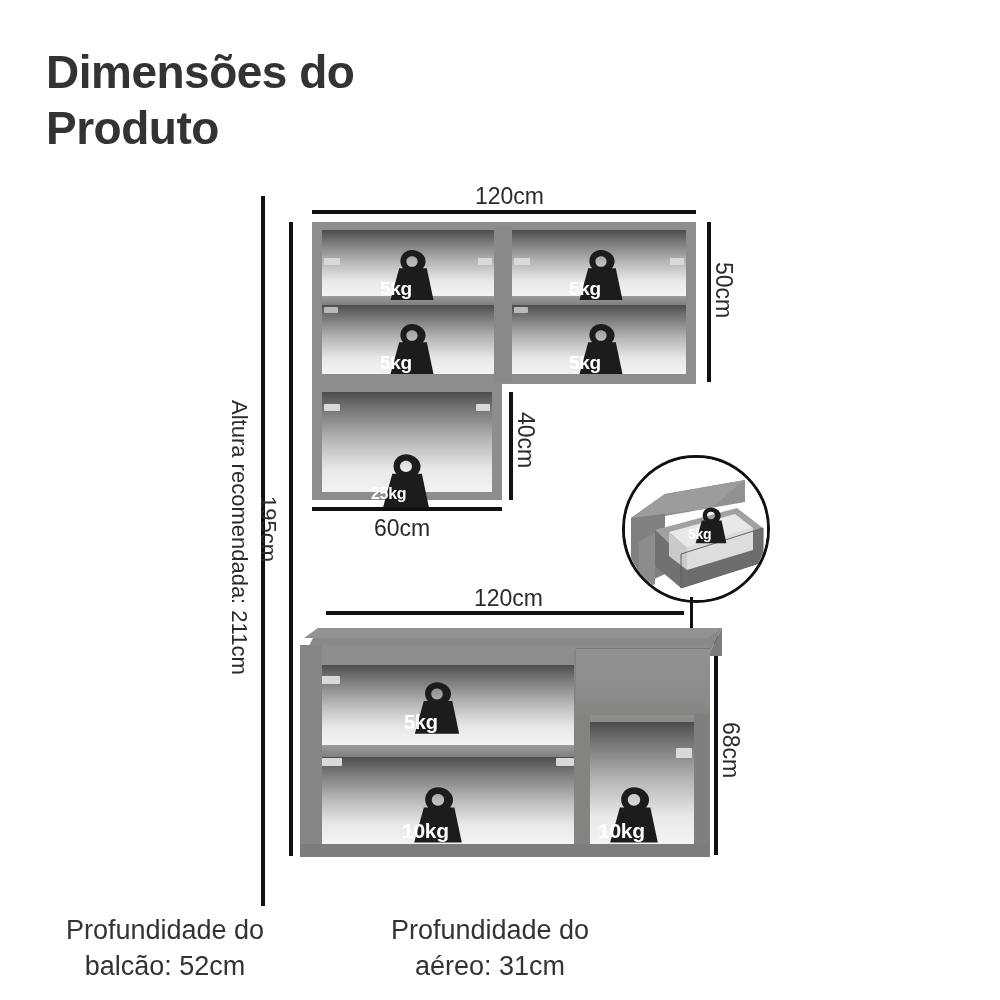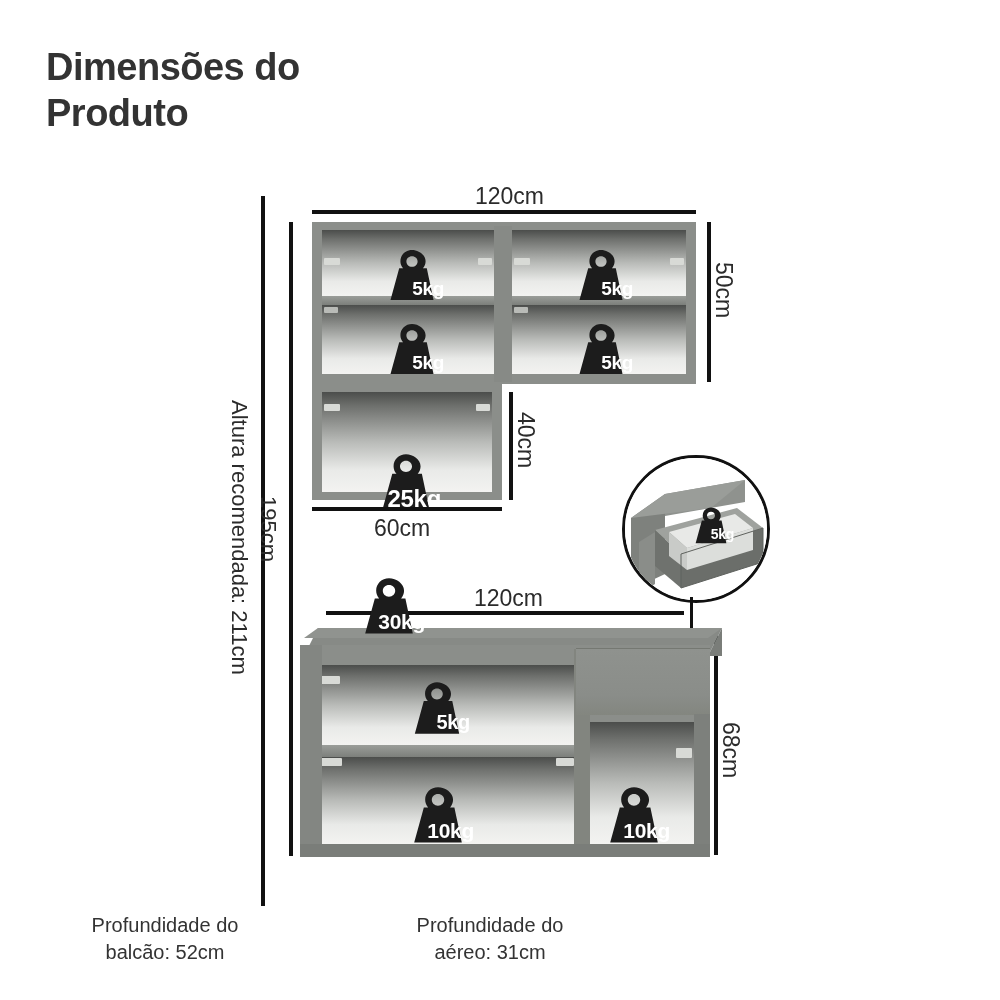--- a/index.html
+++ b/index.html
@@ -22,21 +22,21 @@
     width: 1000px;
     height: 1000px;
   }
 
   
   #title {
     position: absolute;
     left: 46px;
     top: 44px;
     width: 520px;
-    font-size: 38px;
+    font-size: 46px;
     line-height: 1.22;
     font-weight: bold;
     color: #333333;
     letter-spacing: -0.5px;
     white-space: pre-line;
   }
 
   
   .dim-line-h {
     position: absolute;
@@ -88,21 +88,21 @@
   
   .weight {
     position: absolute;
     transform: translate(-50%, 0);
   }
   .weight svg { display: block; }
   .weight .wtext {
     position: absolute;
     left: 0;
     width: 100%;
-    text-align: right;
+    text-align: left;
     color: #ffffff;
     font-weight: bold;
     font-family: "Liberation Sans", sans-serif;
     letter-spacing: -0.3px;
   }
 
   
   #callout-circle {
     position: absolute;
     border-radius: 50%;
@@ -118,21 +118,21 @@
   #callout-leader {
     position: absolute;
     width: 3px;
     background: #111111;
   }
 
   
   .caption {
     position: absolute;
     text-align: center;
-    font-size: 20px;
+    font-size: 27px;
     line-height: 1.35;
     color: #333333;
     white-space: pre-line;
   }
 </style>
 </head>
 <body>
 
 <div id="stage">
 
@@ -201,21 +201,21 @@
 
   <div class="frame" style="left:312px; top:384px; width:190px; height:116px;"></div>
   <div class="cavity" style="left:322px; top:392px; width:170px; height:100px;"></div>
   <div class="pin" style="left:324px; top:404px; width:16px; height:7px;"></div>
   <div class="pin" style="left:476px; top:404px; width:14px; height:7px;"></div>
 
   <div class="weight" style="left:406px; top:452px;">
     <svg width="70" height="60" viewBox="0 0 64 56" aria-hidden="true">
       <path d="M32 2c-6.6 0-11.6 4.9-11.6 11.2 0 2.7 1 5.2 2.7 7.1h-3.9L10.5 52h43L46.8 20.3h-3.9c1.7-1.9 2.7-4.4 2.7-7.1C45.6 6.9 38.6 2 32 2zm0 6.2c3.3 0 5.6 2.4 5.6 5.2 0 2.9-2.3 5.3-5.6 5.3s-5.6-2.4-5.6-5.3c0-2.8 2.3-5.2 5.6-5.2z" fill="#1c1c1c"></path>
     </svg>
-    <div class="wtext" style="top:33px; font-size:24px;">25kg</div>
+    <div class="wtext" style="top:33px; font-size:16px;">25kg</div>
   </div>
 
   <div class="dim-line-v" style="left:509px; top:392px; height:108px;"></div>
   <div class="dim-label vert" style="left:539px; top:412px;">40cm</div>
 
   <div class="dim-line-h" style="left:312px; top:507px; width:190px;"></div>
   <div class="dim-label" style="left:374px; top:515px;">60cm</div>
 
   <div id="callout-circle" style="left:622px; top:455px; width:142px; height:142px;">
     <div class="inner-bg"></div>
@@ -276,26 +276,20 @@
 
   <div class="panel" style="left:576px; top:648px; width:134px; height:66px; background:linear-gradient(to bottom,#8f928e 0%,#8a8d89 70%,#83867f 100%); border-top:1px solid #757872;"></div>
 
   <div class="cavity" style="left:590px; top:722px; width:104px; height:122px;"></div>
   <div class="pin" style="left:676px; top:748px; width:16px; height:10px;"></div>
 
   <div class="panel" style="left:694px; top:714px; width:16px; height:141px; background:#7d807c;"></div>
 
   <div class="panel" style="left:300px; top:844px; width:410px; height:13px; background:#7a7d79;"></div>
 
-  <div class="weight" style="left:389px; top:576px;">
-    <svg width="72" height="62" viewBox="0 0 64 56" aria-hidden="true">
-      <path d="M32 2c-6.6 0-11.6 4.9-11.6 11.2 0 2.7 1 5.2 2.7 7.1h-3.9L10.5 52h43L46.8 20.3h-3.9c1.7-1.9 2.7-4.4 2.7-7.1C45.6 6.9 38.6 2 32 2zm0 6.2c3.3 0 5.6 2.4 5.6 5.2 0 2.9-2.3 5.3-5.6 5.3s-5.6-2.4-5.6-5.3c0-2.8 2.3-5.2 5.6-5.2z" fill="#1c1c1c"></path>
-    </svg>
-    <div class="wtext" style="top:34px; font-size:21px;">30kg</div>
-  </div>
 
   <div class="weight" style="left:437px; top:680px;">
     <svg width="66" height="58" viewBox="0 0 64 56" aria-hidden="true">
       <path d="M32 2c-6.6 0-11.6 4.9-11.6 11.2 0 2.7 1 5.2 2.7 7.1h-3.9L10.5 52h43L46.8 20.3h-3.9c1.7-1.9 2.7-4.4 2.7-7.1C45.6 6.9 38.6 2 32 2zm0 6.2c3.3 0 5.6 2.4 5.6 5.2 0 2.9-2.3 5.3-5.6 5.3s-5.6-2.4-5.6-5.3c0-2.8 2.3-5.2 5.6-5.2z" fill="#1c1c1c"></path>
     </svg>
     <div class="wtext" style="top:31px; font-size:20px;">5kg</div>
   </div>
 
   <div class="weight" style="left:438px; top:785px;">
     <svg width="72" height="62" viewBox="0 0 64 56" aria-hidden="true">

